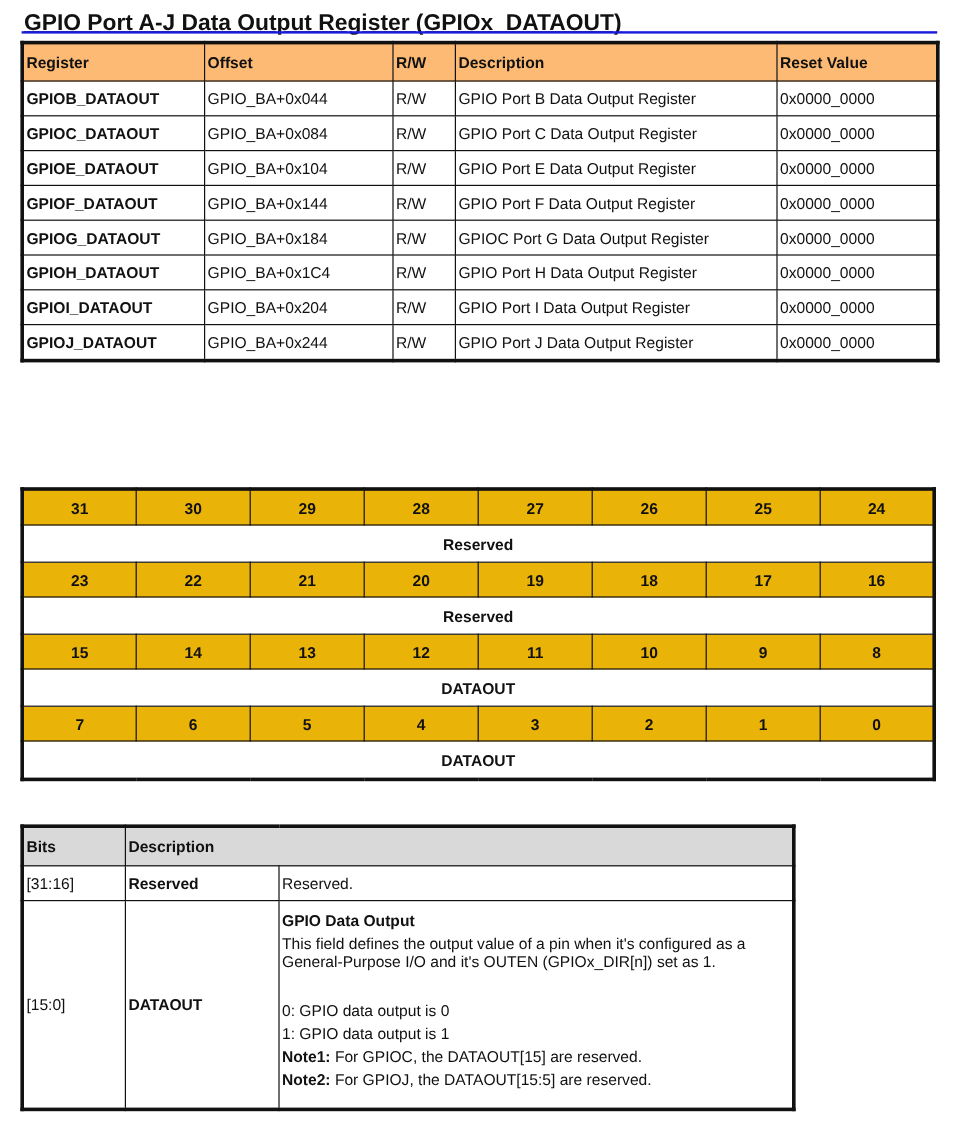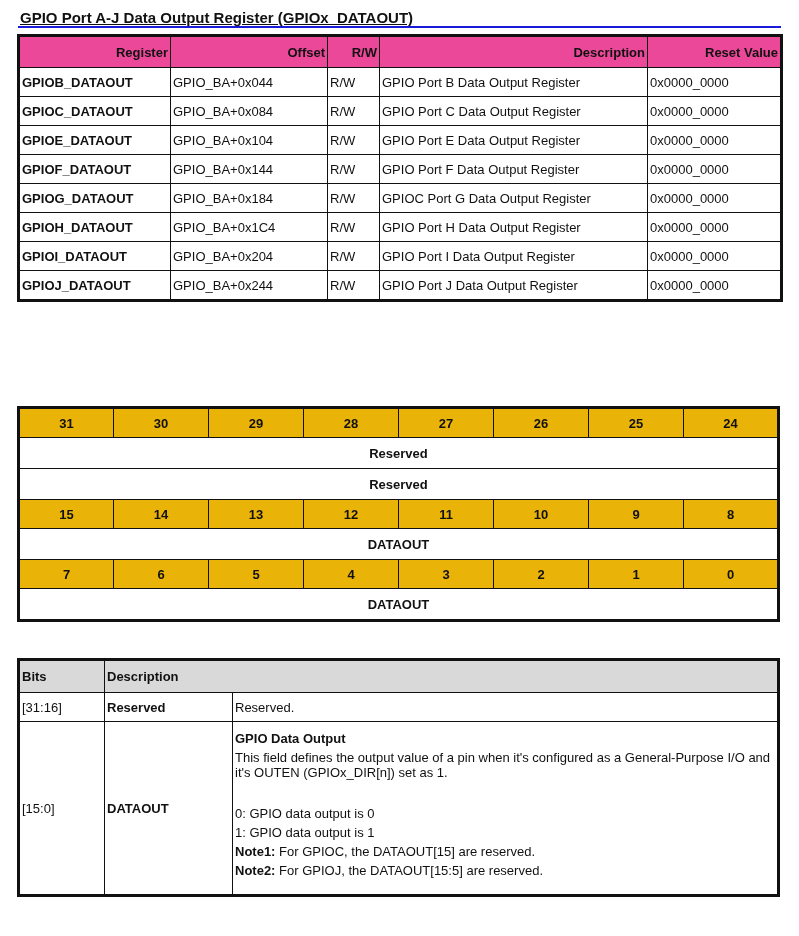--- a/index.html
+++ b/index.html
@@ -1,36 +1,36 @@
 <!DOCTYPE html>
 <html><head>
 <meta charset="utf-8">
 <style>
   html, body { margin: 0; padding: 0; background: #ffffff; }
   body { width: 799px; height: 936px; position: relative; font-family: "Liberation Sans", sans-serif; color: #111; font-size: 13px; overflow: hidden; }
-  .title { position: absolute; left: 20px; top: 9px; font-size: 15px; font-weight: bold; color: #111; text-decoration: underline; }
+  .title { position: absolute; left: 20px; top: 9px; font-size: 19px; font-weight: bold; color: #111; text-decoration: underline; }
   .title-rule { position: absolute; left: 18px; top: 26px; width: 763px; height: 2px; background: #1a1adb; }
 
   table { border-collapse: collapse; position: absolute; table-layout: fixed; }
   td, th { padding: 0 2px; vertical-align: middle; text-align: left; font-weight: normal; }
 
   
   #reg { left: 17px; top: 34px; width: 763px; border: 3px solid #111; }
   #reg th, #reg td { border: 1px solid #111; border-width: 1.5px; height: 28px; }
-  #reg th { background: #ec4899; font-weight: bold; height: 30px; text-align: right; }
+  #reg th { background: #fdba74; font-weight: bold; height: 30px; }
   #reg td.name { font-weight: bold; }
 
   
   #bits { left: 17px; top: 406px; width: 763px; border: 3px solid #111; }
   #bits td { border: 1.5px solid #111; height: 29px; text-align: center; font-weight: bold; }
   #bits tr.num td { background: #eab308; height: 28px; }
   #bits tr.field td { background: #fff; height: 30px; }
 
   
-  #desc { left: 17px; top: 658px; width: 763px; border: 3px solid #111; }
+  #desc { left: 17px; top: 687px; width: 646px; border: 3px solid #111; }
   #desc th, #desc td { border: 1.5px solid #111; }
   #desc th { background: #d9d9d9; font-weight: bold; height: 31px; }
   #desc td { height: 28px; }
   #desc td.bold { font-weight: bold; }
   #desc td.long { vertical-align: top; padding-top: 9px; padding-bottom: 4px; line-height: 15px; }
   .p { margin: 0 0 4px 0; }
   .gap { height: 22px; }
   .b { font-weight: bold; }
 </style>
 </head>
@@ -124,20 +124,30 @@
         <td>29</td>
         <td>28</td>
         <td>27</td>
         <td>26</td>
         <td>25</td>
         <td>24</td>
     </tr>
     <tr class="field">
         <td colspan="8">Reserved</td>
       </tr>
+    <tr class="num">
+      <td>23</td>
+        <td>22</td>
+        <td>21</td>
+        <td>20</td>
+        <td>19</td>
+        <td>18</td>
+        <td>17</td>
+        <td>16</td>
+    </tr>
     <tr class="field">
         <td colspan="8">Reserved</td>
       </tr>
     <tr class="num">
       <td>15</td>
         <td>14</td>
         <td>13</td>
         <td>12</td>
         <td>11</td>
         <td>10</td>

